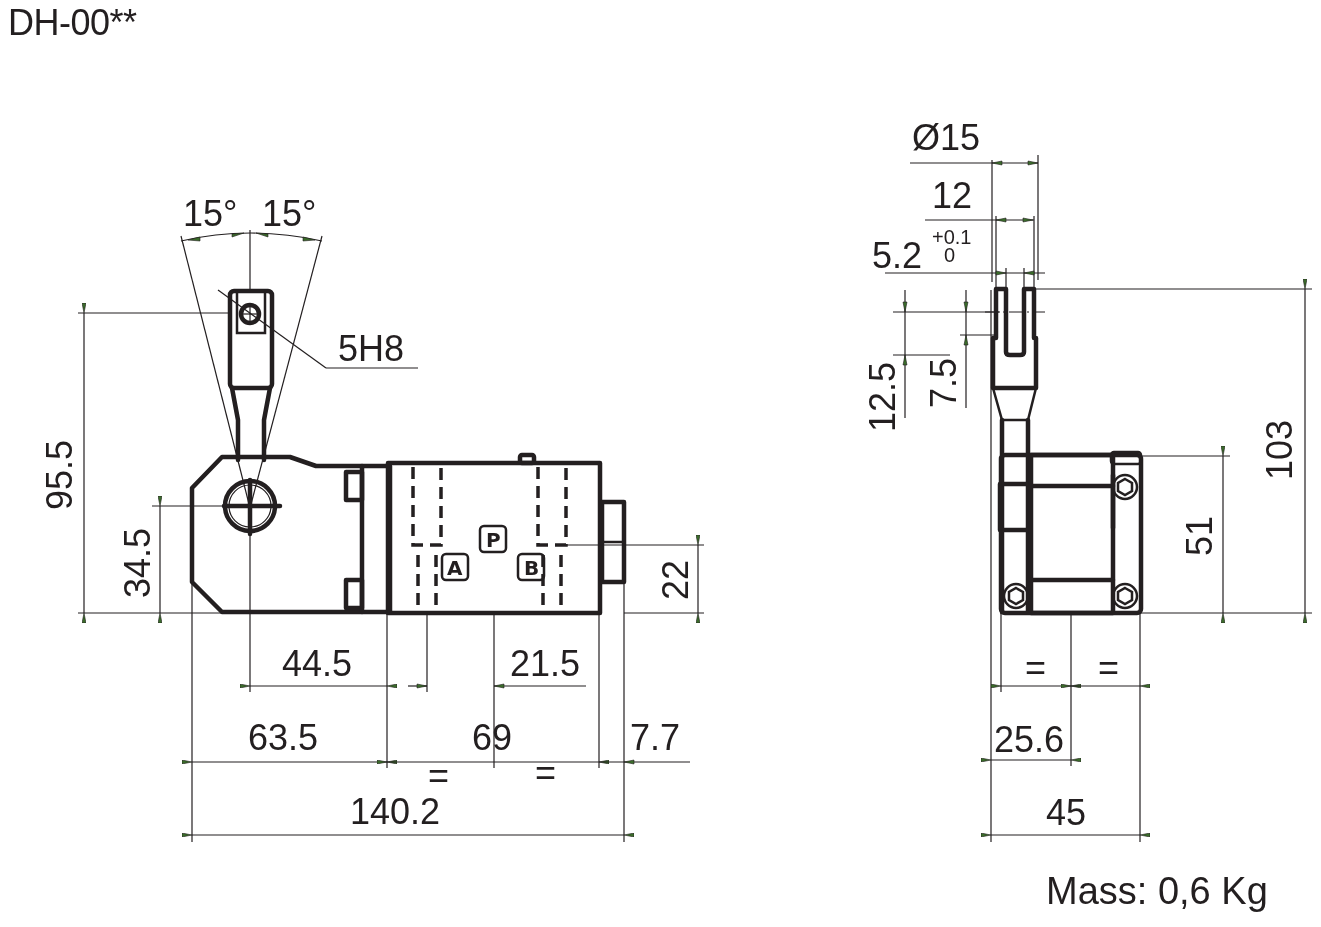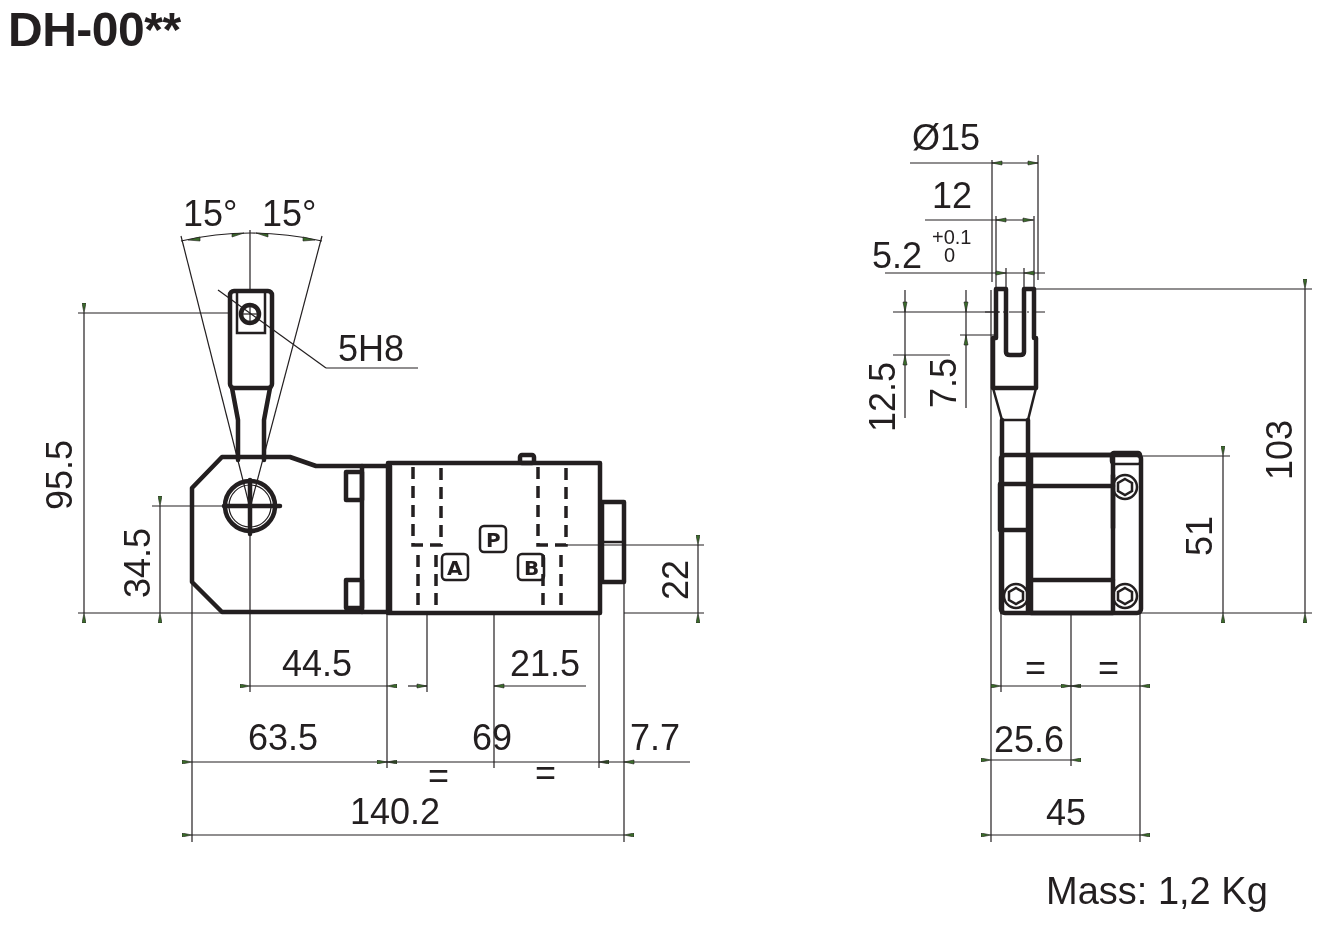--- a/index.html
+++ b/index.html
@@ -1,18 +1,18 @@
 <!DOCTYPE html>
 <html><head>
 <meta charset="utf-8">
 <style>
   html, body { margin: 0; padding: 0; background: #ffffff; }
   body { width: 1321px; height: 927px; position: relative; overflow: hidden;
          font-family: "Liberation Sans", sans-serif; color: #231f20; }
-  #title { position: absolute; left: 8px; top: 2px; font-size: 48px; font-weight: bold;
+  #title { position: absolute; left: 8px; top: 2px; font-size: 36px; font-weight: normal;
            letter-spacing: -0.5px; color: #231f20; }
   #mass { position: absolute; left: 1046px; top: 870px; font-size: 38px; color: #231f20; }
   svg { position: absolute; left: 0; top: 0; }
   .thick { stroke: #231f20; stroke-width: 4.5; fill: none; stroke-linejoin: round; stroke-linecap: round; }
   .med { stroke: #231f20; stroke-width: 2.5; fill: none; }
   .thin { stroke: #231f20; stroke-width: 1.2; fill: none; }
   .dash { stroke: #231f20; stroke-width: 3.5; fill: none; stroke-dasharray: 12 7; }
   .center { stroke: #231f20; stroke-width: 1; fill: none; stroke-dasharray: 14 4 2 4; }
   .arrow { fill: #3a6b2a; stroke: #231f20; stroke-width: 0.6; }
   .dim { font-family: "Liberation Sans", sans-serif; font-size: 36px; fill: #231f20; }
@@ -204,13 +204,13 @@
     <line class="thin" x1="1071" y1="686" x2="1140" y2="686" marker-start="url(#arr)" marker-end="url(#arr)"></line>
     <text class="dim" x="1025" y="680">=</text>
     <text class="dim" x="1098" y="680">=</text>
     <line class="thin" x1="991" y1="760" x2="1071" y2="760" marker-start="url(#arr)" marker-end="url(#arr)"></line>
     <text class="dim" x="994" y="752">25.6</text>
     <line class="thin" x1="991" y1="835" x2="1140" y2="835" marker-start="url(#arr)" marker-end="url(#arr)"></line>
     <text class="dim" x="1046" y="825">45</text>
   </g>
 </svg>
 
-<div id="mass">Mass: 1,2 Kg</div>
+<div id="mass">Mass: 0,6 Kg</div>
 
 </body></html>

